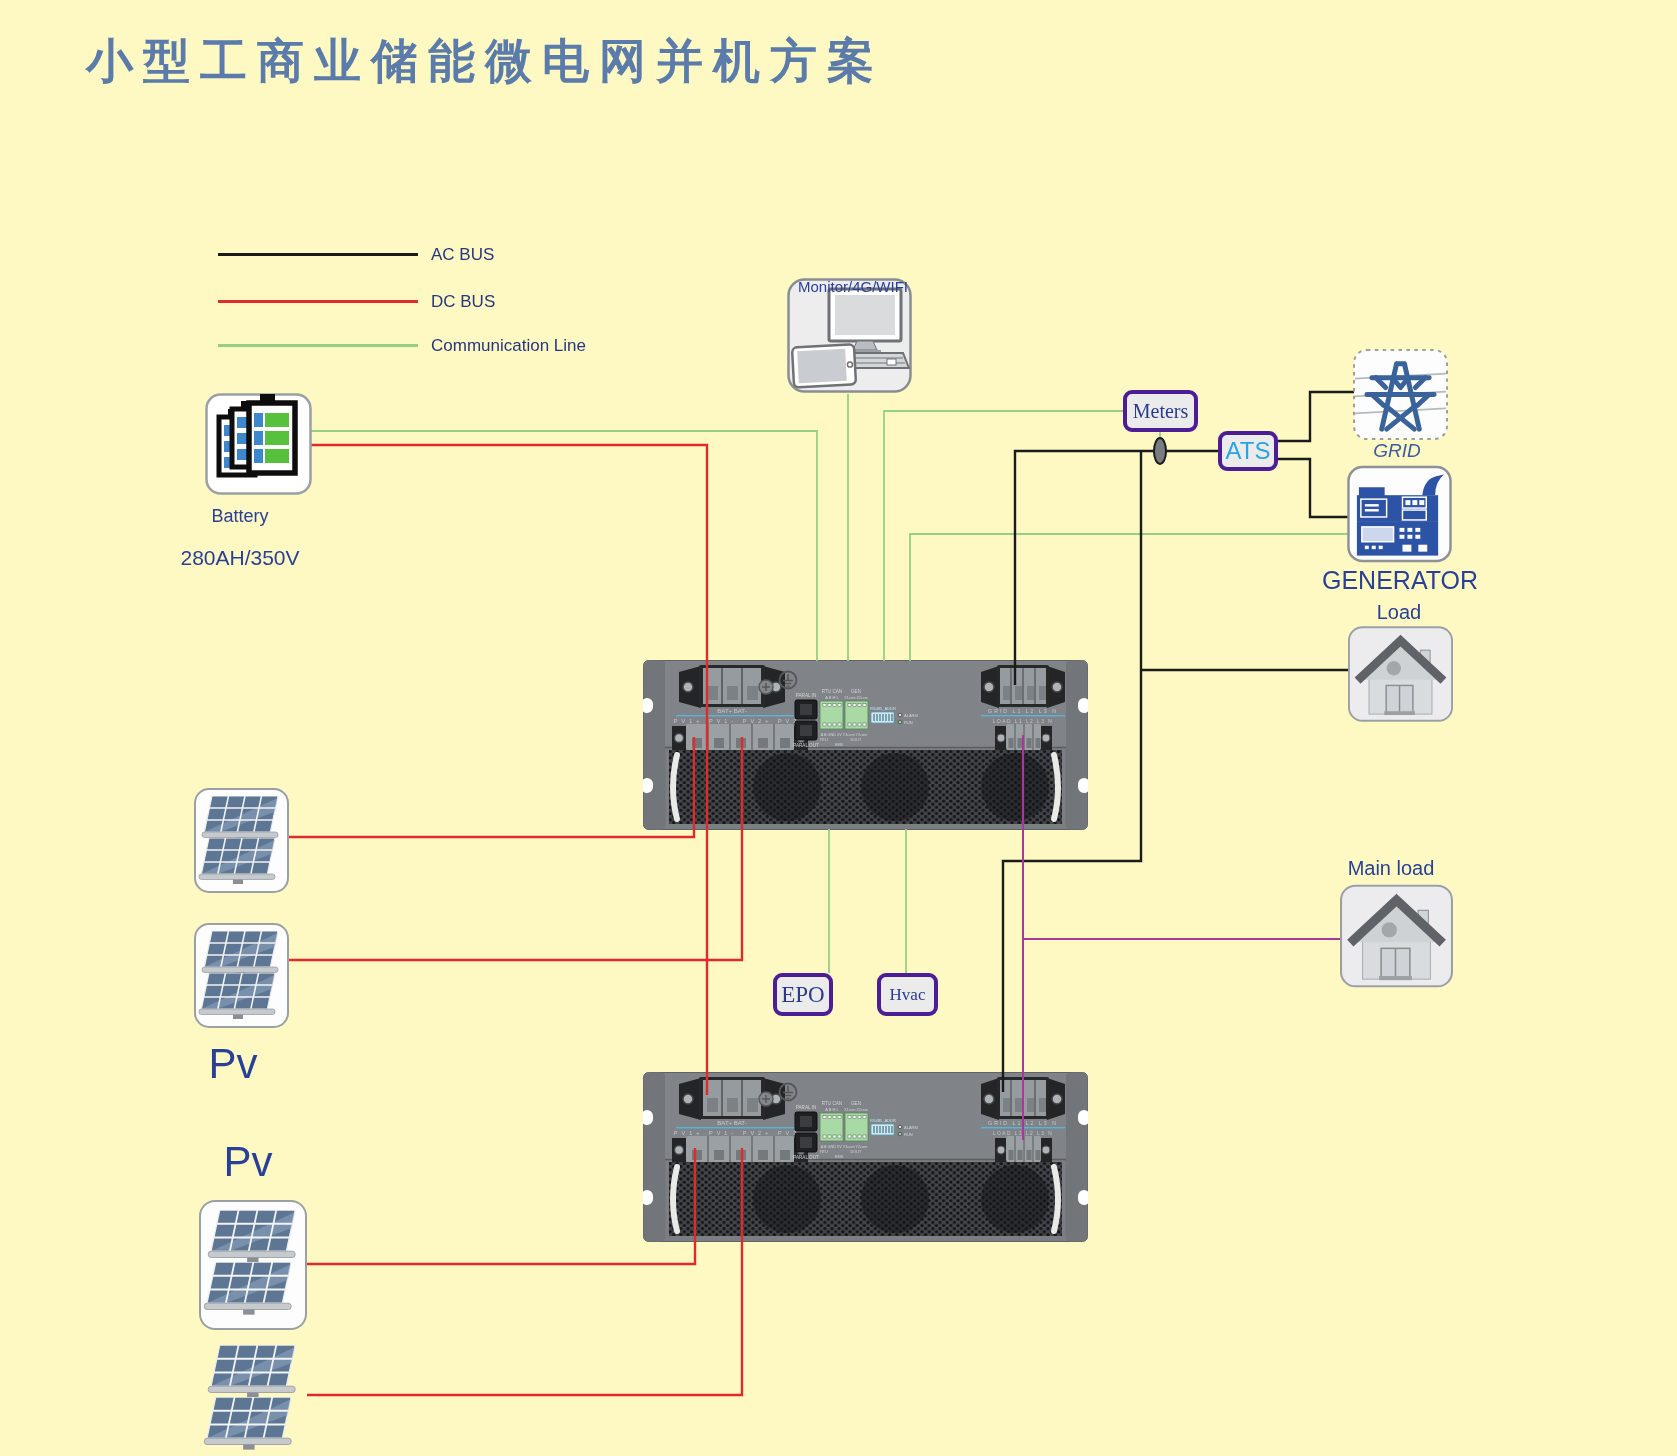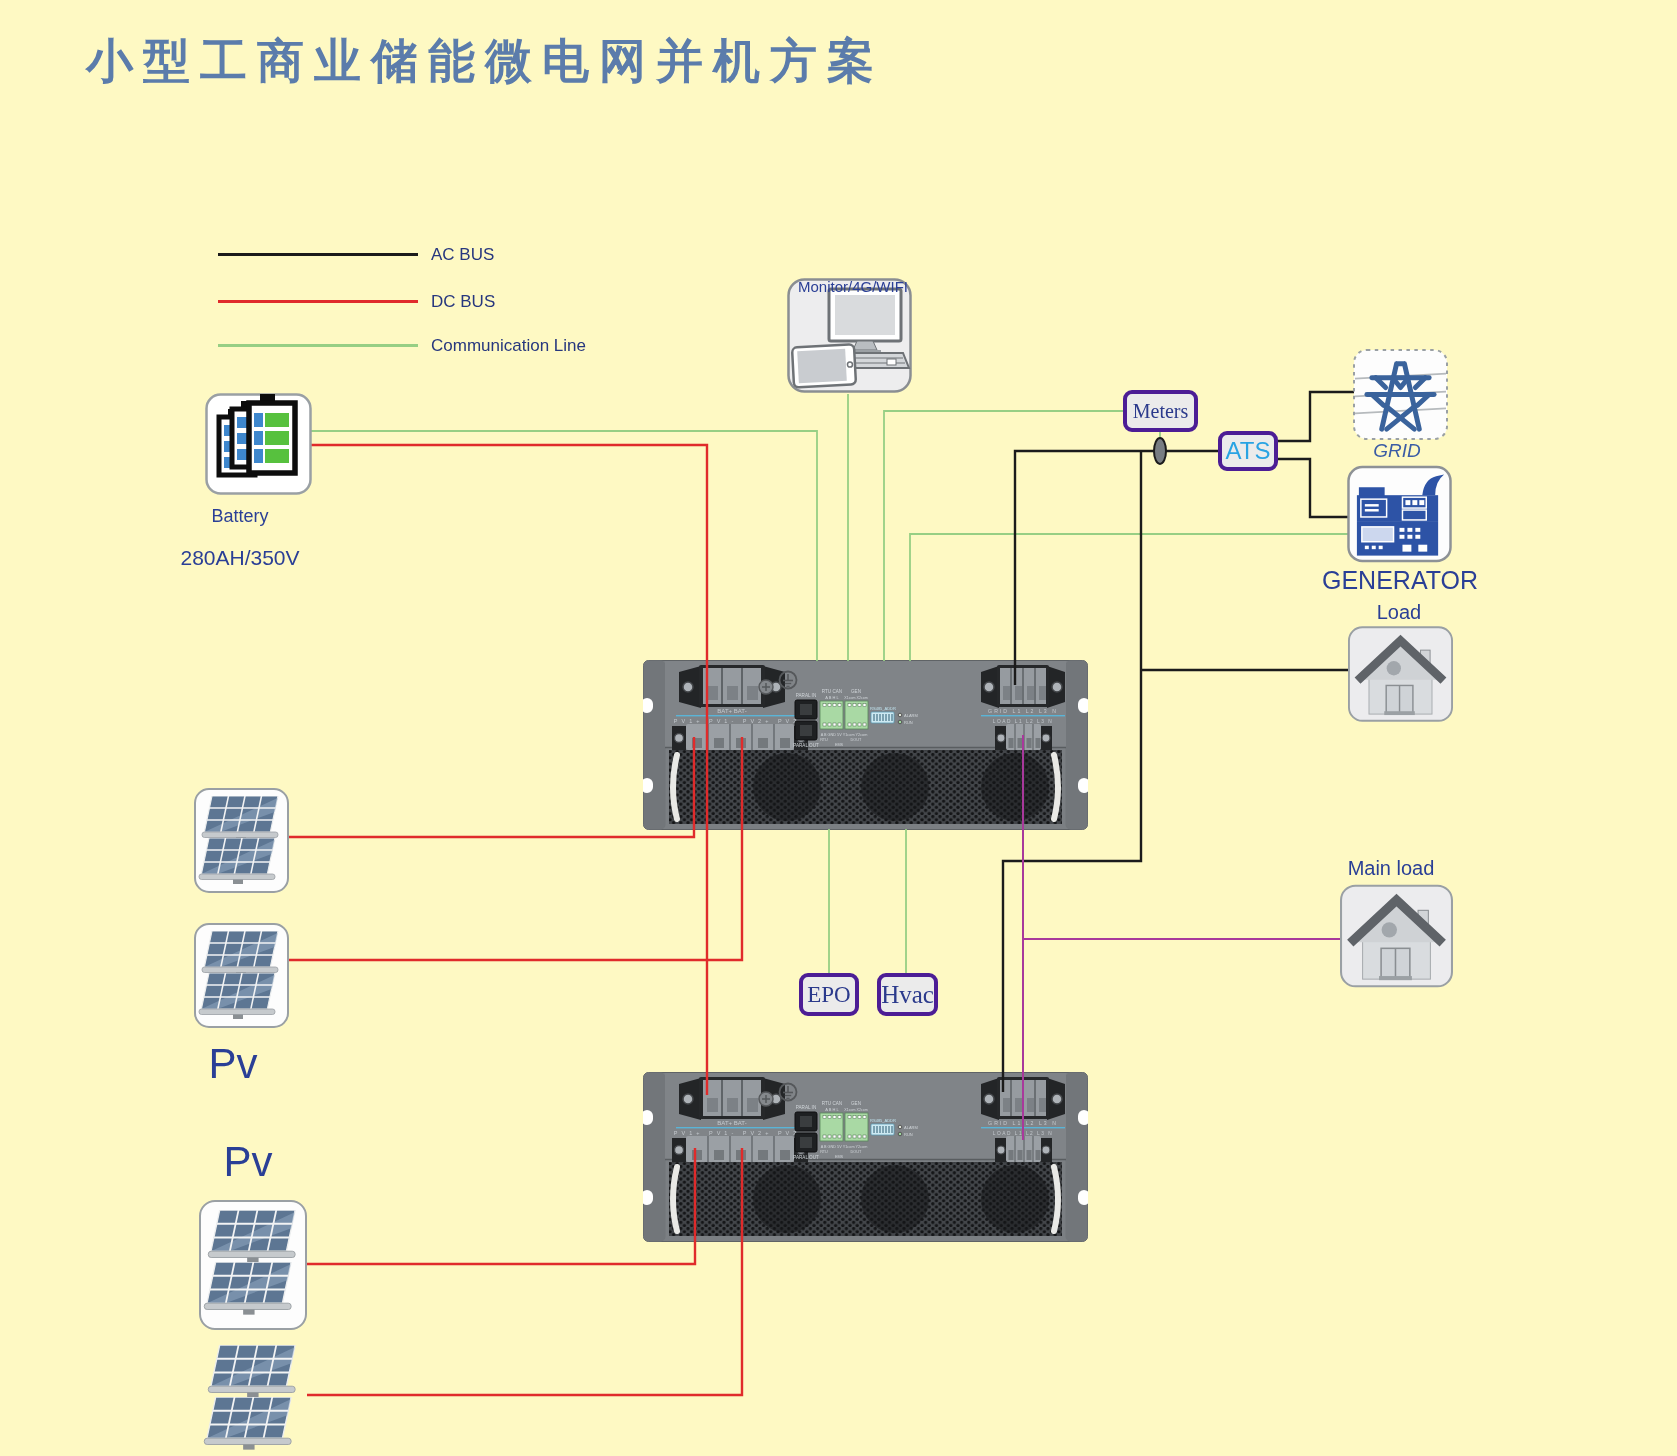--- a/index.html
+++ b/index.html
@@ -382,20 +382,20 @@
   <div class="dlabel" style="left:240px;top:506px;font-size:18px;z-index:2;">Battery</div>
   <div class="dlabel" style="left:240px;top:546px;font-size:21px;z-index:2;">280AH/350V</div>
 
   <div class="dlabel" style="left:233px;top:1040px;font-size:42px;z-index:2;">Pv</div>
   <div class="dlabel" style="left:248px;top:1138px;font-size:42px;z-index:2;">Pv</div>
 
   <div class="nbox serifbox" style="left:1123px;top:390px;width:75px;height:42px;font-size:20px;z-index:2;">Meters</div>
 
   <div class="nbox" style="left:1218px;top:431px;width:60px;height:40px;font-size:24px;color:#29a3e3;z-index:2;">ATS</div>
 
-  <div class="nbox serifbox" style="left:799px;top:973px;width:60px;height:43px;font-size:23px;z-index:2;">EPO</div>
-  <div class="nbox serifbox" style="left:877px;top:973px;width:61px;height:43px;font-size:25px;z-index:2;">Hvac</div>
+  <div class="nbox serifbox" style="left:773px;top:973px;width:60px;height:43px;font-size:23px;z-index:2;">EPO</div>
+  <div class="nbox serifbox" style="left:877px;top:973px;width:61px;height:43px;font-size:17px;z-index:2;">Hvac</div>
 
   <div class="dlabel" style="left:1397px;top:440px;font-size:19px;color:#3b5ca5;z-index:2;font-style:italic;">GRID</div>
   <div class="dlabel" style="left:1400px;top:566px;font-size:25px;z-index:2;">GENERATOR</div>
   <div class="dlabel" style="left:1399px;top:601px;font-size:20px;z-index:2;">Load</div>
   <div class="dlabel" style="left:1391px;top:857px;font-size:20px;z-index:2;">Main load</div>
 </div>
 
 </body></html>

